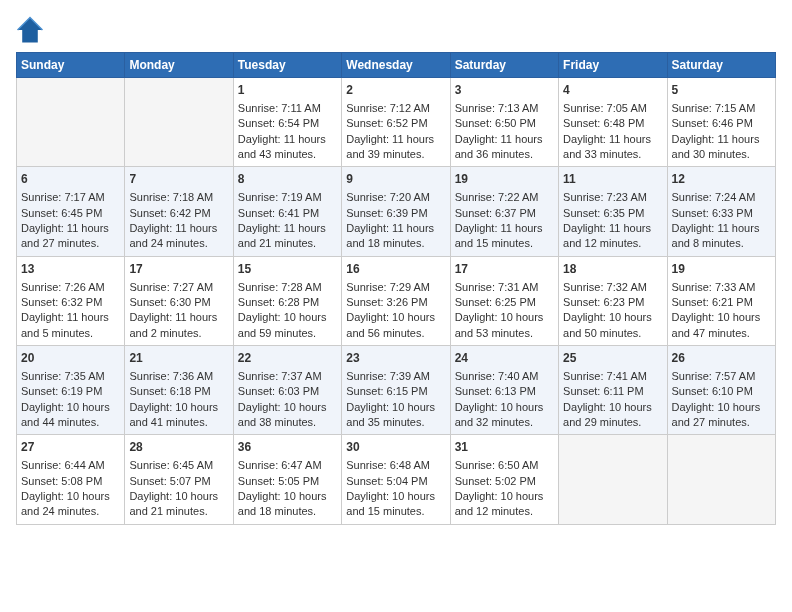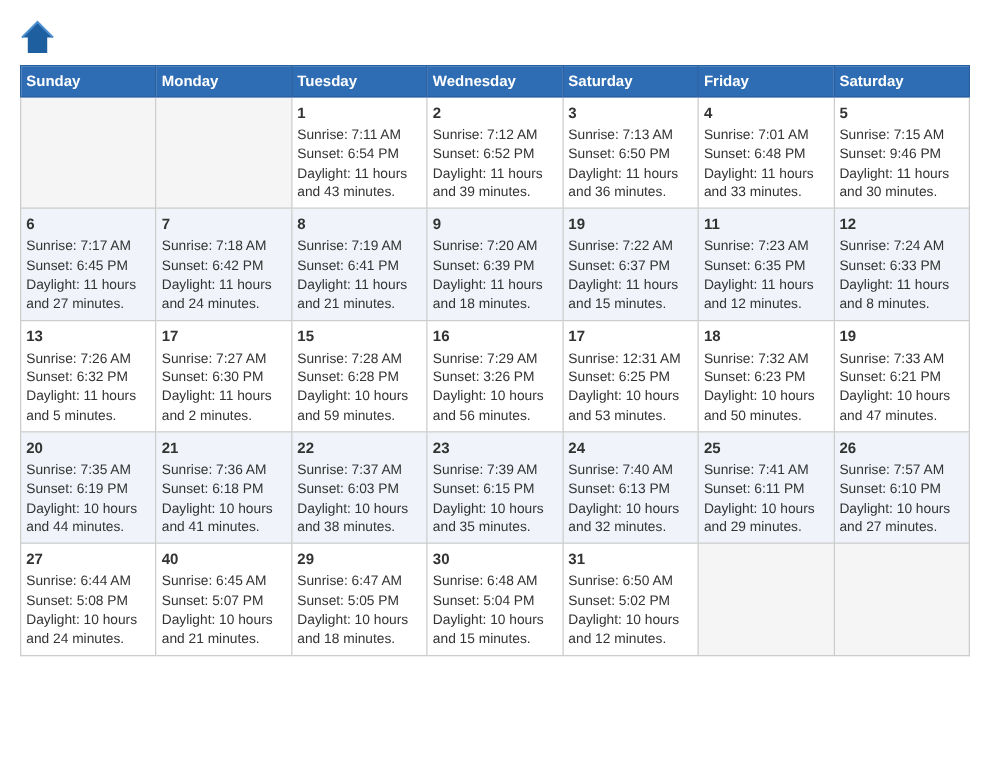--- a/index.html
+++ b/index.html
@@ -148,28 +148,28 @@
 Daylight: 11 hours and 39 minutes.</div>
           </td>
           <td>
             <span class="day-number">3</span>
             <div class="day-info">Sunrise: 7:13 AM
 Sunset: 6:50 PM
 Daylight: 11 hours and 36 minutes.</div>
           </td>
           <td>
             <span class="day-number">4</span>
-            <div class="day-info">Sunrise: 7:01 AM
+            <div class="day-info">Sunrise: 7:05 AM
 Sunset: 6:48 PM
 Daylight: 11 hours and 33 minutes.</div>
           </td>
           <td>
             <span class="day-number">5</span>
             <div class="day-info">Sunrise: 7:15 AM
-Sunset: 9:46 PM
+Sunset: 6:46 PM
 Daylight: 11 hours and 30 minutes.</div>
           </td>
         </tr>
         <tr class="row-alt">
           <td>
             <span class="day-number">6</span>
             <div class="day-info">Sunrise: 7:17 AM
 Sunset: 6:45 PM
 Daylight: 11 hours and 27 minutes.</div>
           </td>
@@ -230,21 +230,21 @@
 Daylight: 10 hours and 59 minutes.</div>
           </td>
           <td>
             <span class="day-number">16</span>
             <div class="day-info">Sunrise: 7:29 AM
 Sunset: 3:26 PM
 Daylight: 10 hours and 56 minutes.</div>
           </td>
           <td>
             <span class="day-number">17</span>
-            <div class="day-info">Sunrise: 12:31 AM
+            <div class="day-info">Sunrise: 7:31 AM
 Sunset: 6:25 PM
 Daylight: 10 hours and 53 minutes.</div>
           </td>
           <td>
             <span class="day-number">18</span>
             <div class="day-info">Sunrise: 7:32 AM
 Sunset: 6:23 PM
 Daylight: 10 hours and 50 minutes.</div>
           </td>
           <td>
@@ -299,27 +299,27 @@
           </td>
         </tr>
         <tr>
           <td>
             <span class="day-number">27</span>
             <div class="day-info">Sunrise: 6:44 AM
 Sunset: 5:08 PM
 Daylight: 10 hours and 24 minutes.</div>
           </td>
           <td>
-            <span class="day-number">40</span>
+            <span class="day-number">28</span>
             <div class="day-info">Sunrise: 6:45 AM
 Sunset: 5:07 PM
 Daylight: 10 hours and 21 minutes.</div>
           </td>
           <td>
-            <span class="day-number">29</span>
+            <span class="day-number">36</span>
             <div class="day-info">Sunrise: 6:47 AM
 Sunset: 5:05 PM
 Daylight: 10 hours and 18 minutes.</div>
           </td>
           <td>
             <span class="day-number">30</span>
             <div class="day-info">Sunrise: 6:48 AM
 Sunset: 5:04 PM
 Daylight: 10 hours and 15 minutes.</div>
           </td>

